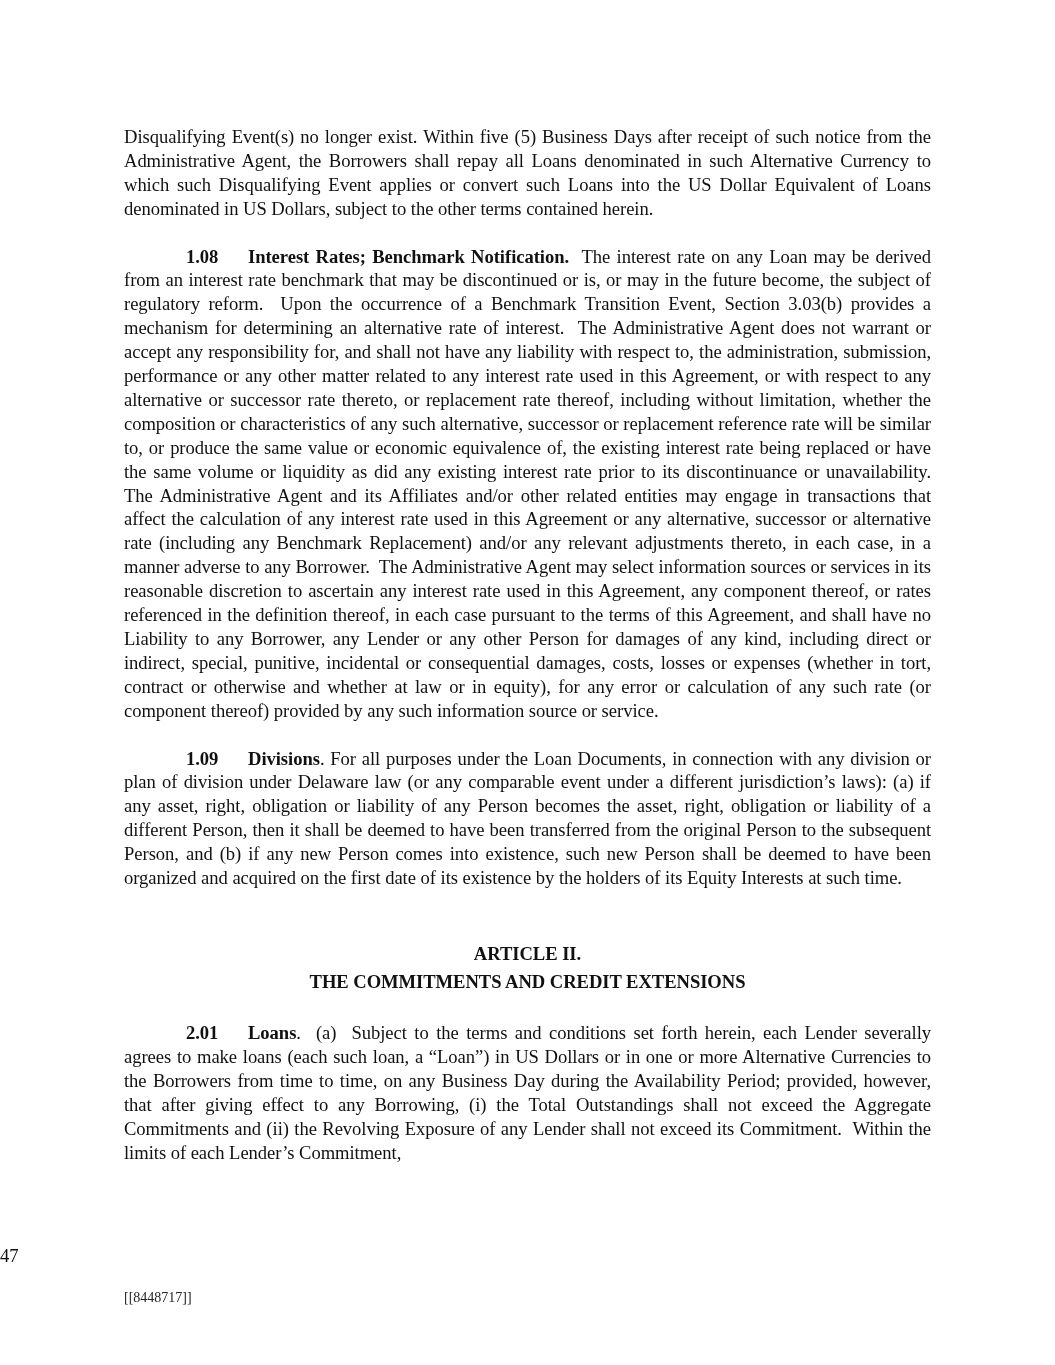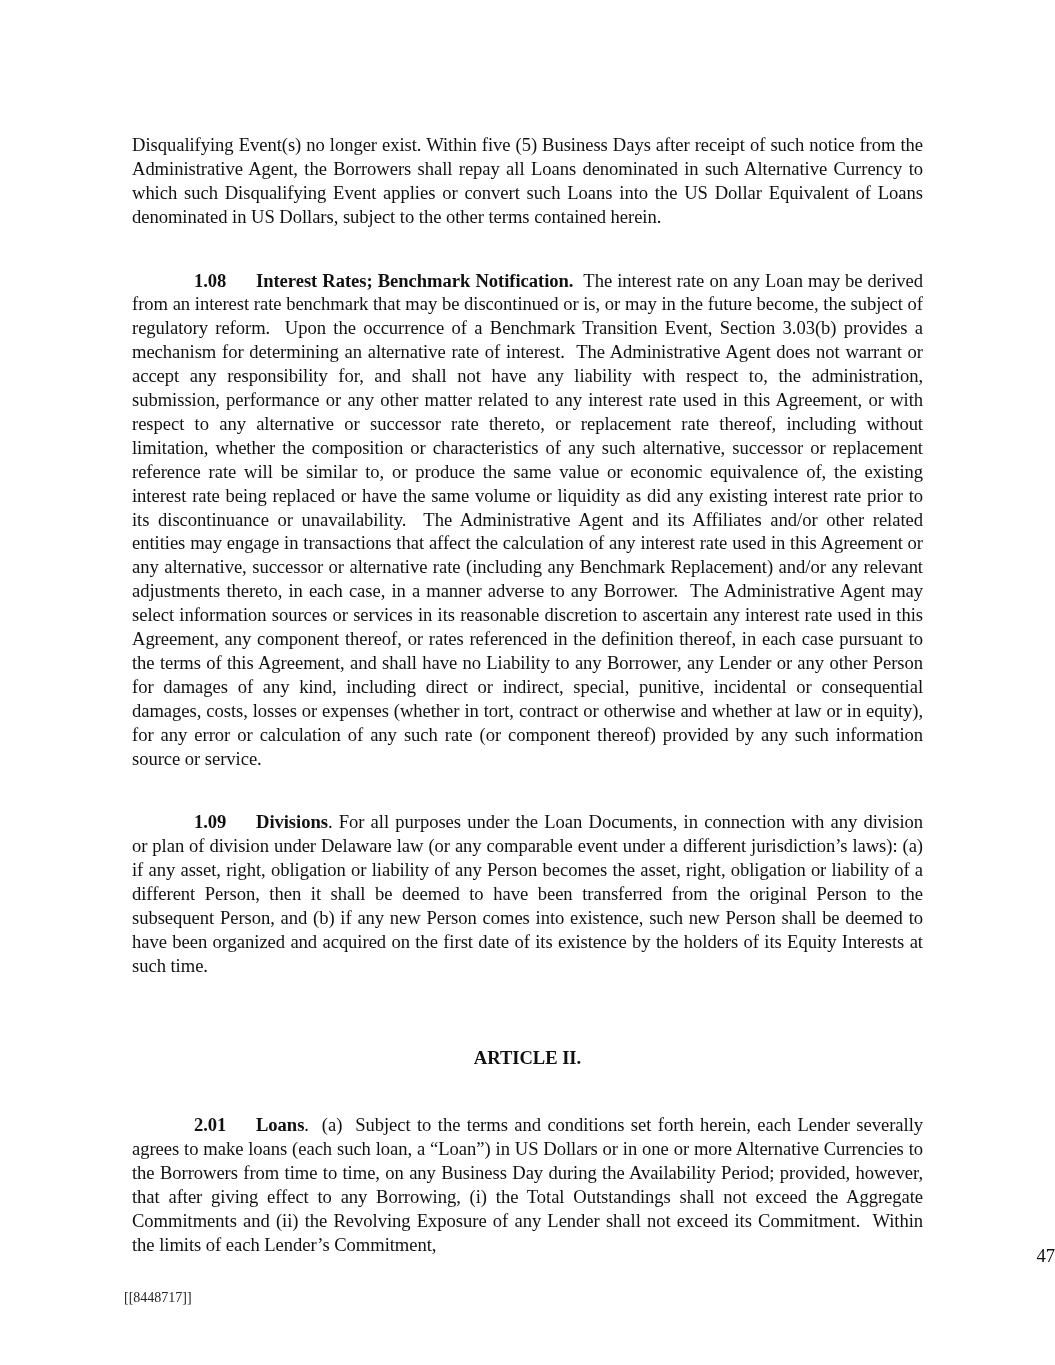--- a/index.html
+++ b/index.html
@@ -6,30 +6,30 @@
   body { width: 1055px; height: 1365px; position: relative; overflow: hidden; }
   .page {
     position: absolute; left: 0; top: 0; width: 1055px; height: 1365px; background: #fff;
     font-family: "Liberation Serif", "DejaVu Serif", serif; color: #111;
   }
   .body {
     position: absolute; left: 124px; top: 125px; width: 807px;
     font-size: 18.6px; line-height: 23.9px; text-align: justify;
     letter-spacing: -0.05px;
   }
-  .para { margin: 8px; }
+  .para { margin: 0; }
   .para.indent { text-indent: 62px; }
   .gap1 { height: 23.9px; }
   .gap2 { height: 47.8px; }
   .secnum { font-weight: bold; display: inline-block; width: 62px; text-indent: 0; }
   .sectitle { font-weight: bold; }
   .u { text-underline-offset: 2px; text-decoration-thickness: 1px; }
-  .heading { text-align: center; font-weight: bold; margin: 12px; }
+  .heading { text-align: center; font-weight: bold; margin: 4px; }
   .pagenum {
-    position: absolute; left: 0; width: 1055px; top: 1245px; text-align: right;
+    position: absolute; left: 0; width: 1055px; top: 1245px; text-align: left;
     font-size: 18.6px;
   }
   .docid {
     position: absolute; left: 124px; top: 1290px; font-size: 14px; color: #222;
   }
 </style>
 </head>
 <body>
 
 <div class="page">
@@ -41,20 +41,21 @@
 
     <p class="para indent"><span class="secnum">1.08</span><span class="sectitle">Interest Rates; Benchmark Notification.</span><span style="white-space:pre-wrap">  The interest rate on any Loan may be derived from an interest rate benchmark that may be discontinued or is, or may in the future become, the subject of regulatory reform.  Upon the occurrence of a Benchmark Transition Event, </span><span class="u">Section 3.03(b)</span><span style="white-space:pre-wrap"> provides a mechanism for determining an alternative rate of interest.  The Administrative Agent does not warrant or accept any responsibility for, and shall not have any liability with respect to, the administration, submission, performance or any other matter related to any interest rate used in this Agreement, or with respect to any alternative or successor rate thereto, or replacement rate thereof, including without limitation, whether the composition or characteristics of any such alternative, successor or replacement reference rate will be similar to, or produce the same value or economic equivalence of, the existing interest rate being replaced or have the same volume or liquidity as did any existing interest rate prior to its discontinuance or unavailability.  The Administrative Agent and its Affiliates and/or other related entities may engage in transactions that affect the calculation of any interest rate used in this Agreement or any alternative, successor or alternative rate (including any Benchmark Replacement) and/or any relevant adjustments thereto, in each case, in a manner adverse to any Borrower.  The Administrative Agent may select information sources or services in its reasonable discretion to ascertain any interest rate used in this Agreement, any component thereof, or rates referenced in the definition thereof, in each case pursuant to the terms of this Agreement, and shall have no Liability to any Borrower, any Lender or any other Person for damages of any kind, including direct or indirect, special, punitive, incidental or consequential damages, costs, losses or expenses (whether in tort, contract or otherwise and whether at law or in equity), for any error or calculation of any such rate (or component thereof) provided by any such information source or service.</span></p>
 
     <div class="gap1"></div>
 
     <p class="para indent"><span class="secnum">1.09</span><span class="sectitle">Divisions</span><span>. For all purposes under the Loan Documents, in connection with any division or plan of division under Delaware law (or any comparable event under a different jurisdiction’s laws): (a) if any asset, right, obligation or liability of any Person becomes the asset, right, obligation or liability of a different Person, then it shall be deemed to have been transferred from the original Person to the subsequent Person, and (b) if any new Person comes into existence, such new Person shall be deemed to have been organized and acquired on the first date of its existence by the holders of its Equity Interests at such time.</span></p>
 
     <div class="gap2"></div>
 
     <p class="heading">ARTICLE II.</p>
+    <p class="heading">THE COMMITMENTS AND CREDIT EXTENSIONS</p>
 
     <div class="gap1"></div>
 
     <p class="para indent"><span class="secnum">2.01</span><span class="sectitle">Loans</span><span style="white-space:pre-wrap">.  (a)  Subject to the terms and conditions set forth herein, each Lender severally agrees to make loans (each such loan, a “</span><span class="u">Loan</span><span>”) in US Dollars or in one or more Alternative Currencies to the Borrowers from time to time, on any Business Day during the Availability Period; </span><span class="u">provided</span><span style="white-space:pre-wrap">, </span><span class="u">however</span><span style="white-space:pre-wrap">, that after giving effect to any Borrowing, (i) the Total Outstandings shall not exceed the Aggregate Commitments and (ii) the Revolving Exposure of any Lender shall not exceed its Commitment.  Within the limits of each Lender’s Commitment,</span></p>
 
   </div>
 
   <div class="pagenum">47</div>
   <div class="docid">[[8448717]]</div>
 </div>

